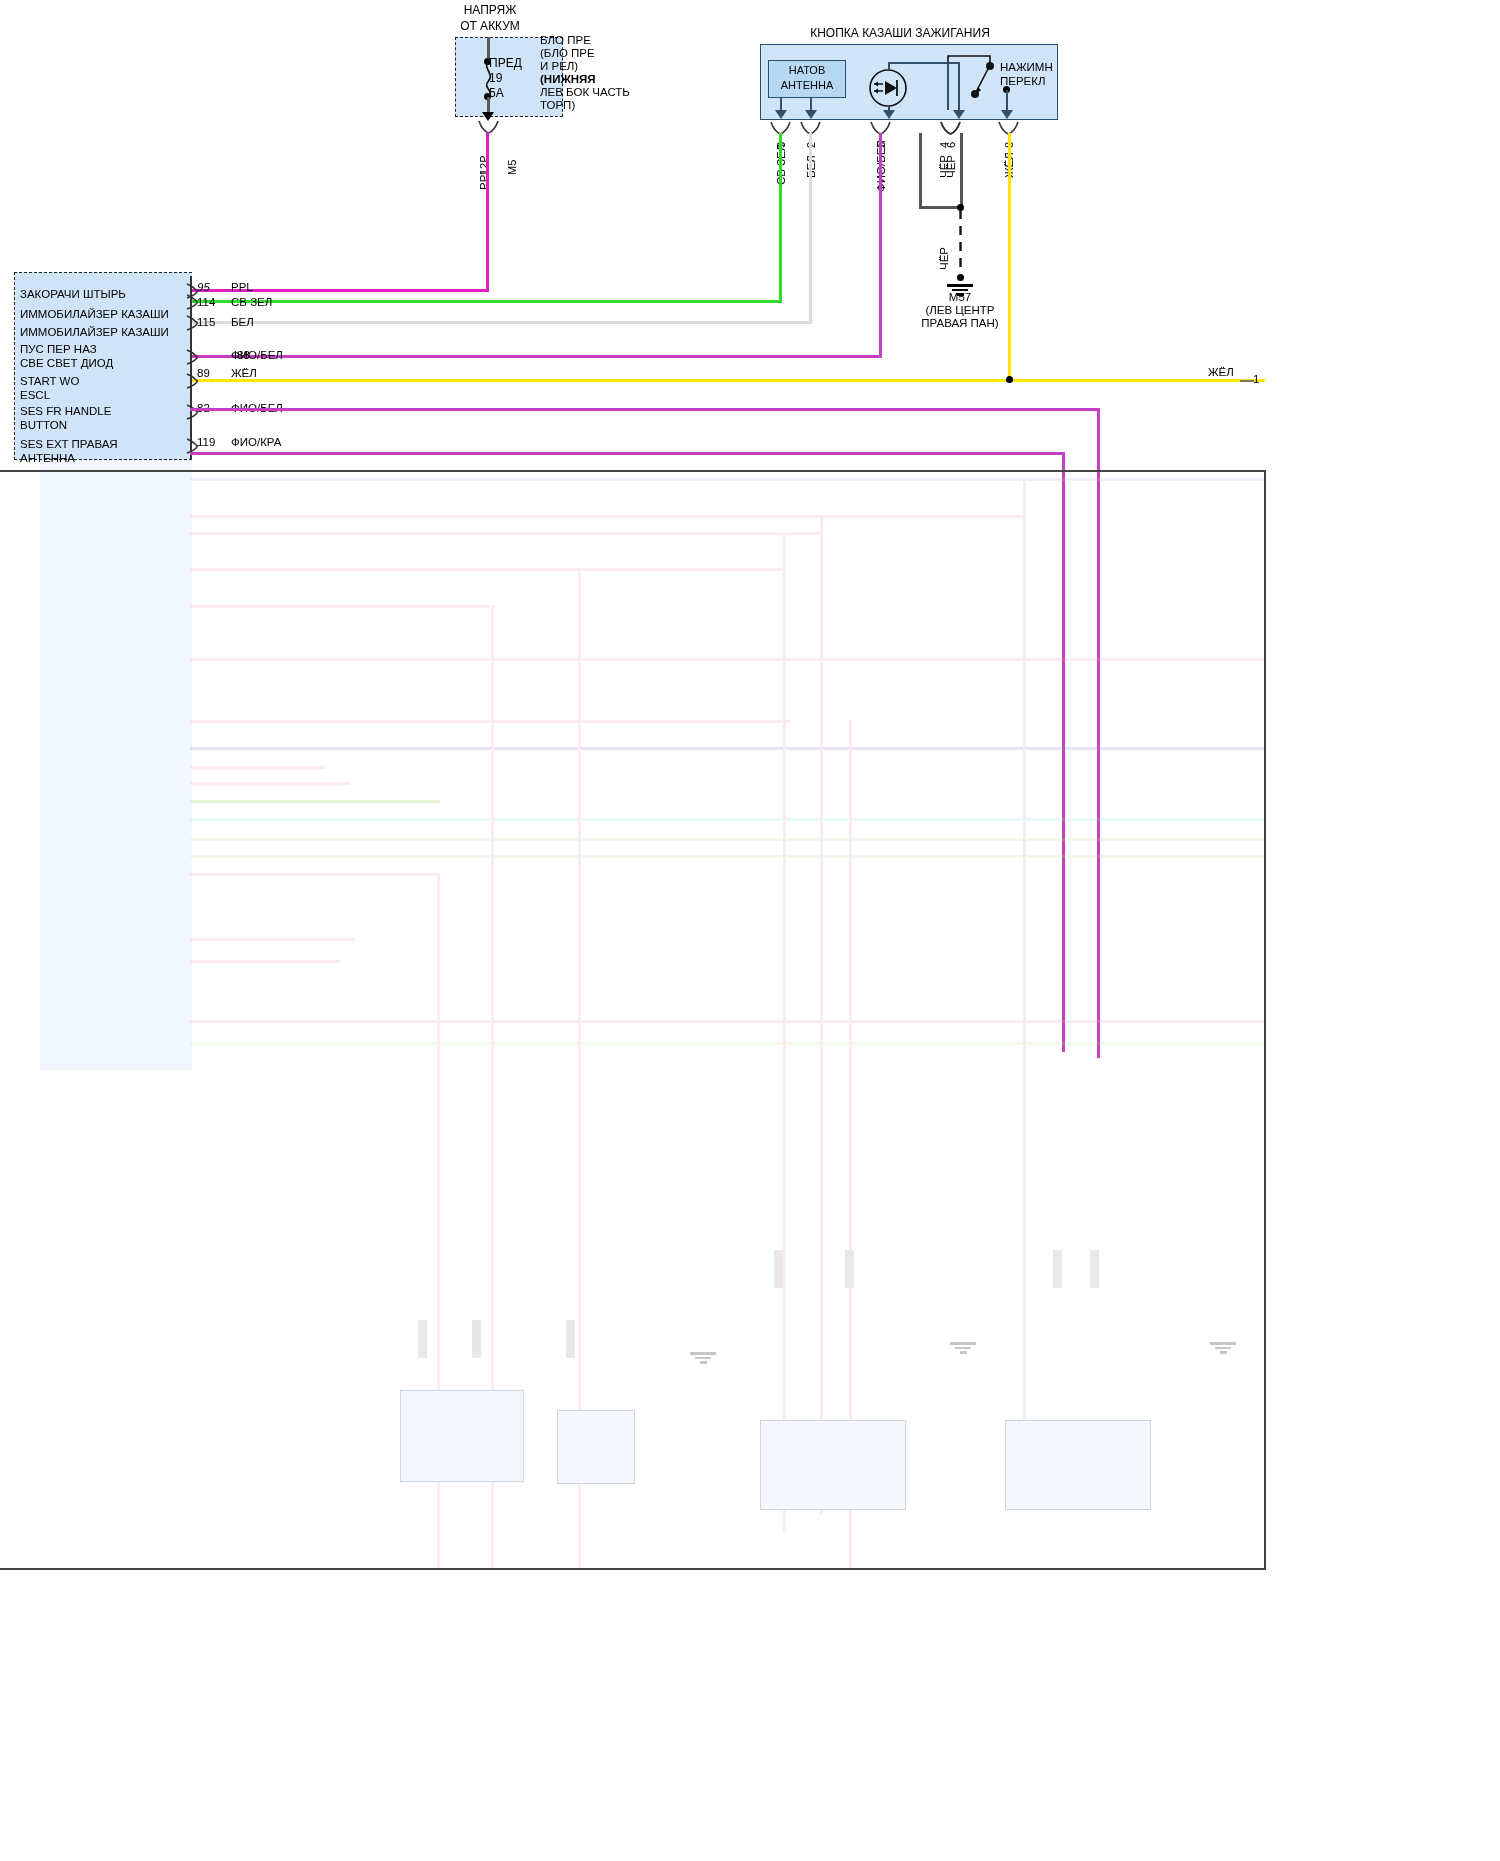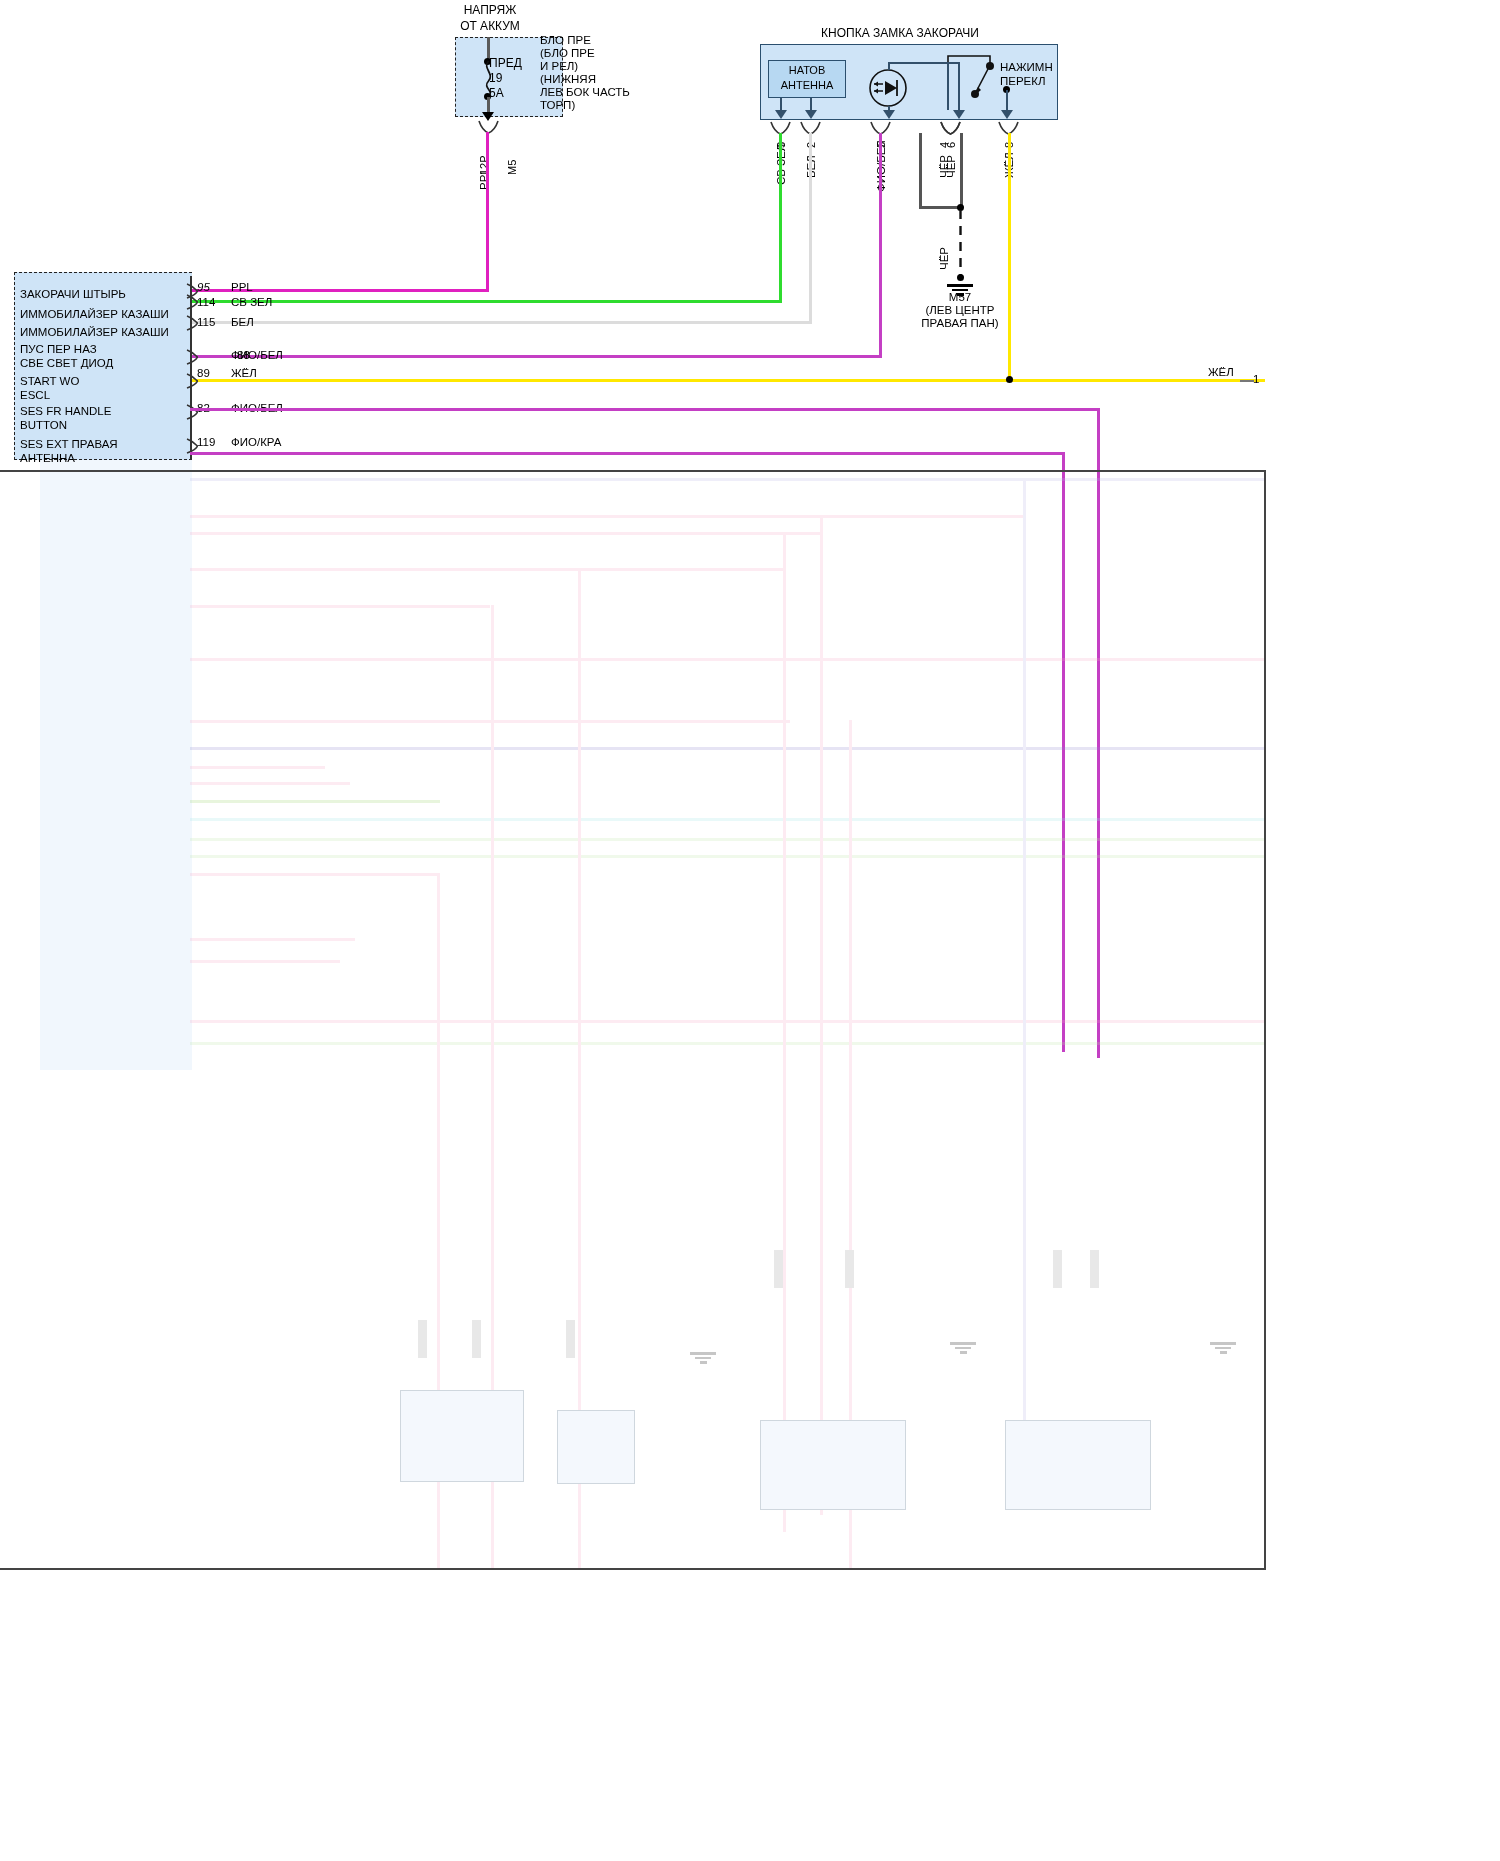--- a/index.html
+++ b/index.html
@@ -57,35 +57,35 @@
   <div class="wire v thin" style="left:487px;top:97px;height:18px;"></div>
   <div class="arrowk" style="left:482px;top:112px;"></div>
 
   <div class="txt" style="left:489px;top:57px;font-size:12px;">ПРЕД</div>
   <div class="txt" style="left:489px;top:72px;font-size:12px;">19</div>
   <div class="txt" style="left:489px;top:87px;font-size:12px;">5A</div>
 
   <div class="txt" style="left:540px;top:34px;font-size:11.5px;">БЛО ПРЕ</div>
   <div class="txt" style="left:540px;top:47px;font-size:11.5px;">(БЛО ПРЕ</div>
   <div class="txt" style="left:540px;top:60px;font-size:11.5px;">И РЕЛ)</div>
-  <div class="txt" style="left:540px;top:73px;font-size:11.5px;">(НИЖНЯЯ</div>
+  <div class="txt" style="left:540px;top:73px;font-size:11.5px;font-weight:bold;">(НИЖНЯЯ</div>
   <div class="txt" style="left:540px;top:86px;font-size:11.5px;">ЛЕВ БОК ЧАСТЬ</div>
   <div class="txt" style="left:540px;top:99px;font-size:11.5px;">ТОРП)</div>
 
   <svg class="abs" style="left:478px;top:120px;" width="22" height="14">
     <path d="M1 1 C 4 10, 8 12, 10.5 13 C 13 12, 17 10, 20 1" fill="none" stroke="#333" stroke-width="1.6"></path>
   </svg>
   <div class="vtxt" style="left:478px;top:175px;font-size:11px;">12P</div>
   <div class="vtxt" style="left:506px;top:175px;font-size:11px;">M5</div>
   <div class="vtxt" style="left:478px;top:185px;font-size:11.5px;top:190px;">PPL</div>
 
   <div class="wire v" style="left:486px;top:132px;height:160px;background:#e020c0;"></div>
   <div class="wire h" style="left:190px;top:289px;width:299px;background:#e020c0;"></div>
 
-  <div class="txt c" style="left:690px;top:27px;width:420px;font-size:12px;">КНОПКА ЗАМКА ЗАКОРАЧИ</div>
+  <div class="txt c" style="left:690px;top:27px;width:420px;font-size:12px;">КНОПКА КАЗАШИ ЗАЖИГАНИЯ</div>
 
   <div class="box" style="left:760px;top:44px;width:298px;height:76px;"></div>
 
   <div class="box" style="left:768px;top:60px;width:78px;height:38px;background:#b7d8f2;"></div>
   <div class="txt c" style="left:768px;top:64px;width:78px;font-size:11px;">НАТОВ</div>
   <div class="txt c" style="left:768px;top:79px;width:78px;font-size:11px;">АНТЕННА</div>
 
   <div class="wire v thin" style="left:780px;top:98px;height:14px;background:#33506b;width:2px;"></div>
   <div class="arrow" style="left:775px;top:110px;"></div>
   <div class="wire v thin" style="left:810px;top:98px;height:14px;background:#33506b;width:2px;"></div>

